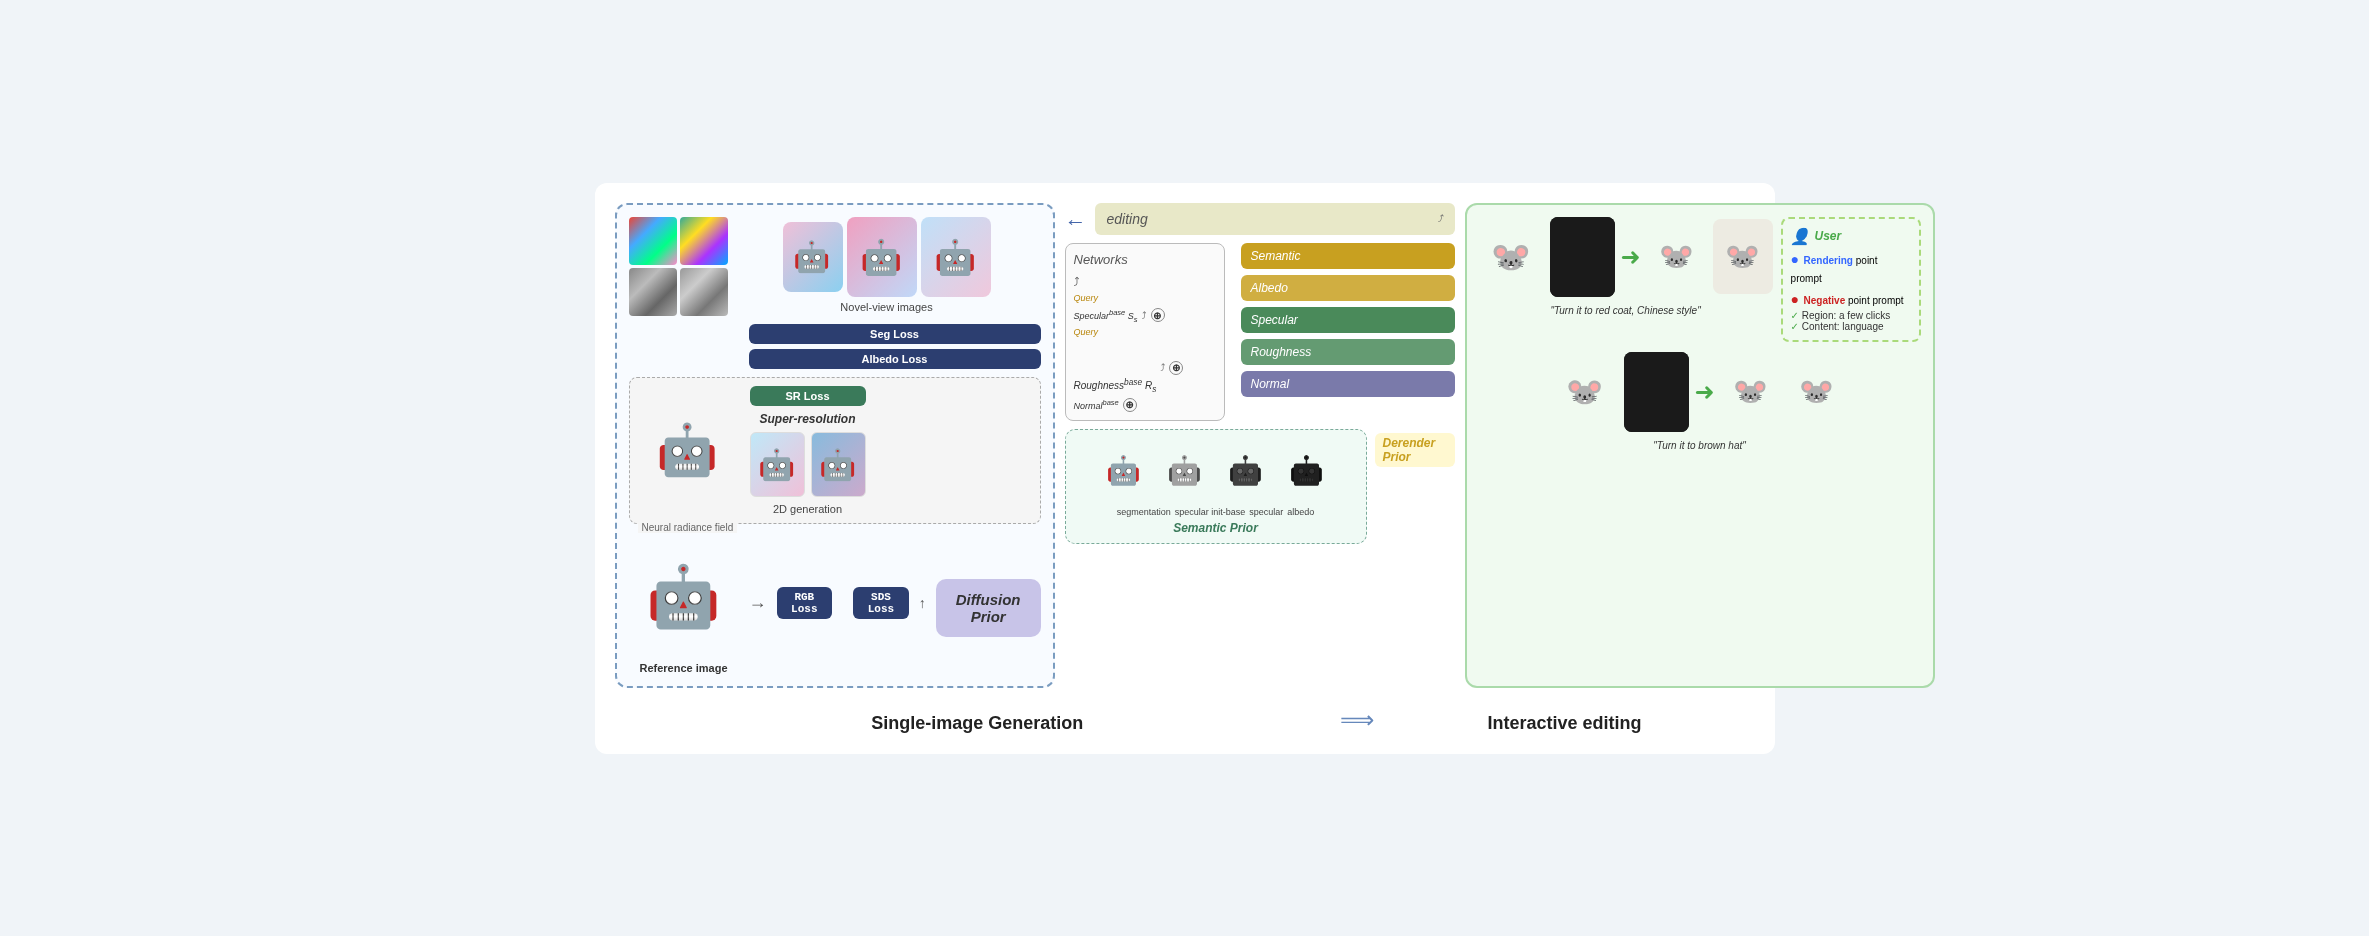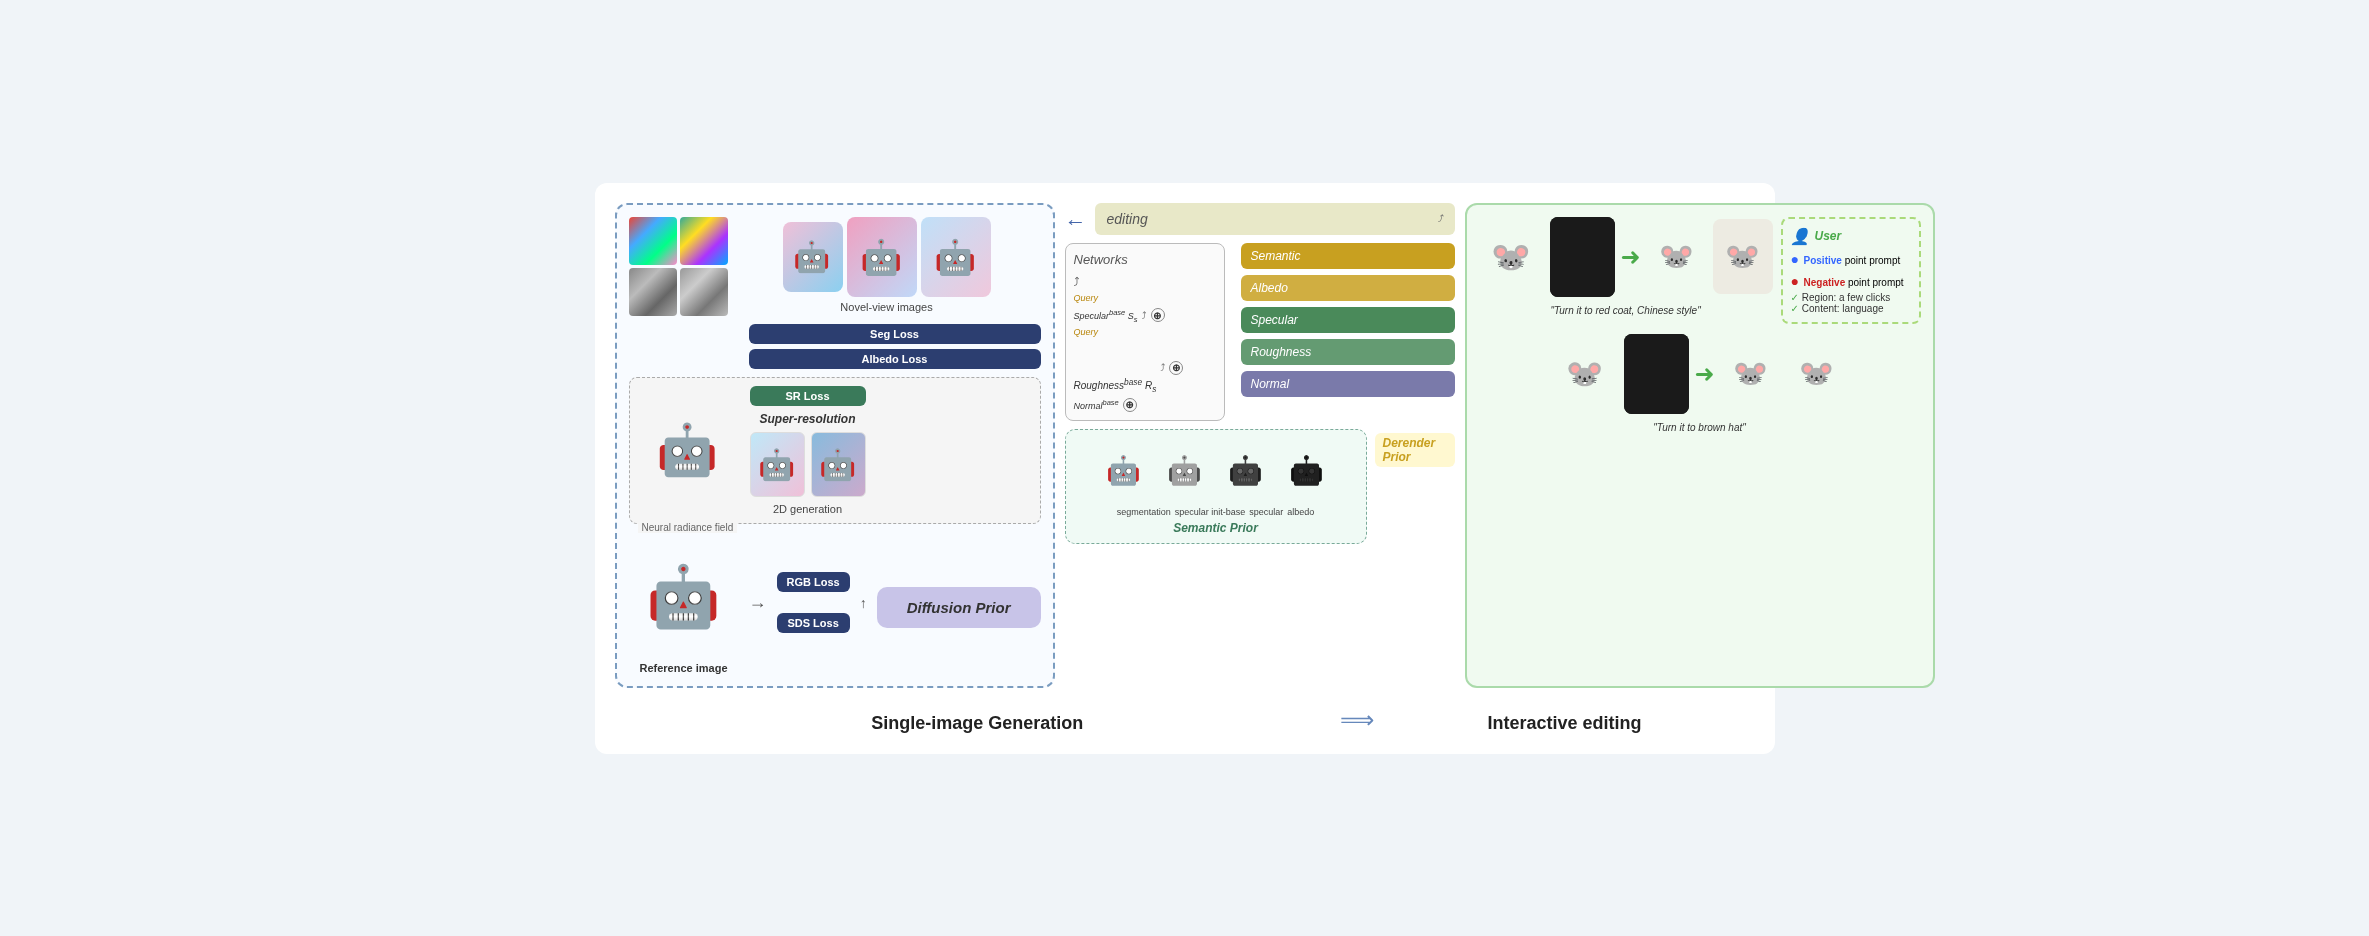--- a/index.html
+++ b/index.html
@@ -140,22 +140,23 @@
       justify-content: center;
     }
     .reference-label {
       font-size: 11px;
       font-weight: bold;
       text-align: center;
       color: #333;
     }
     .rgb-sds-col {
       display: flex;
-      flex-direction: column;
+      flex-direction: row;
       gap: 21px;
+      font-family: Liberation Mono, monospace;
     }
     .arrow-right {
       font-size: 18px;
       color: #555;
     }
     .diffusion-prior-box {
       background: #c8c4e8;
       border-radius: 10px;
       padding: 12px 20px;
       text-align: center;
@@ -594,21 +595,21 @@
           <div class="edit-caption">"Turn it to red coat, Chinese style"</div>
         </div>
 
         <div class="user-box">
           <div class="user-label">
             <span class="user-icon">👤</span>
             <span>User</span>
           </div>
           <div style="margin:4px 0;">
             <span class="blue-dot">●</span>
-            <span style="color:#3366ff;font-size:10px;font-weight:bold;"> Positive </span>
+            <span style="color:#3366ff;font-size:10px;font-weight:bold;"> Rendering </span>
             <span style="font-size:10px;">point prompt</span>
           </div>
           <div style="margin:2px 0;">
             <span class="red-dot">●</span>
             <span style="color:#cc2222;font-size:10px;font-weight:bold;"> Negative </span>
             <span style="font-size:10px;">point prompt</span>
           </div>
           <div class="user-detail">
             <span class="check-mark">✓</span>
             <span>Region: a few clicks</span>

